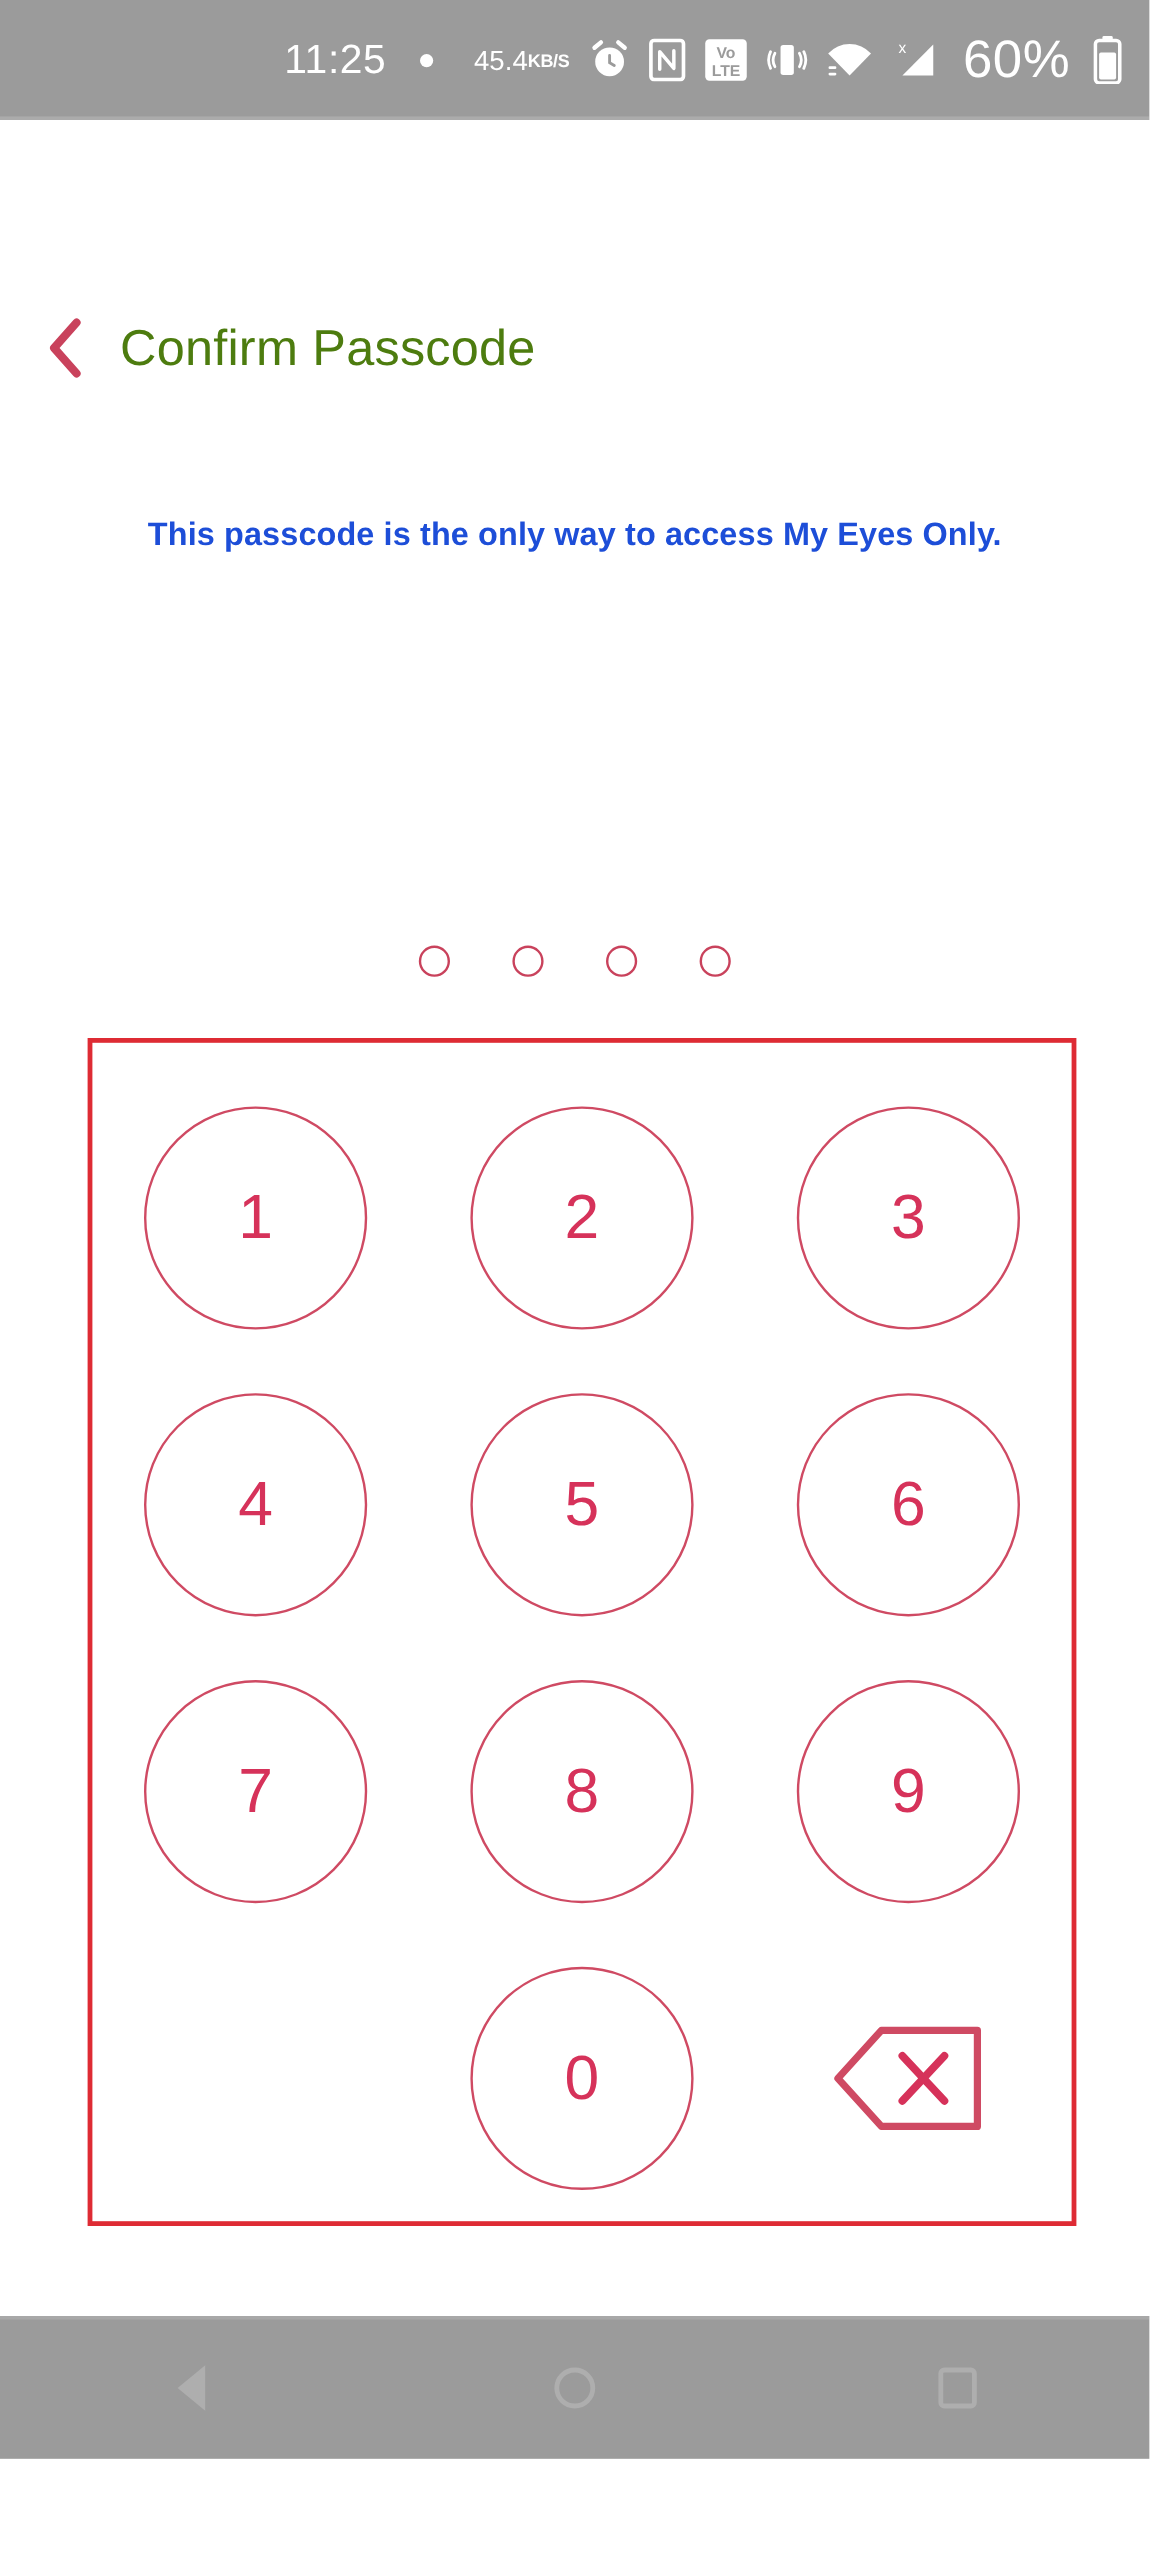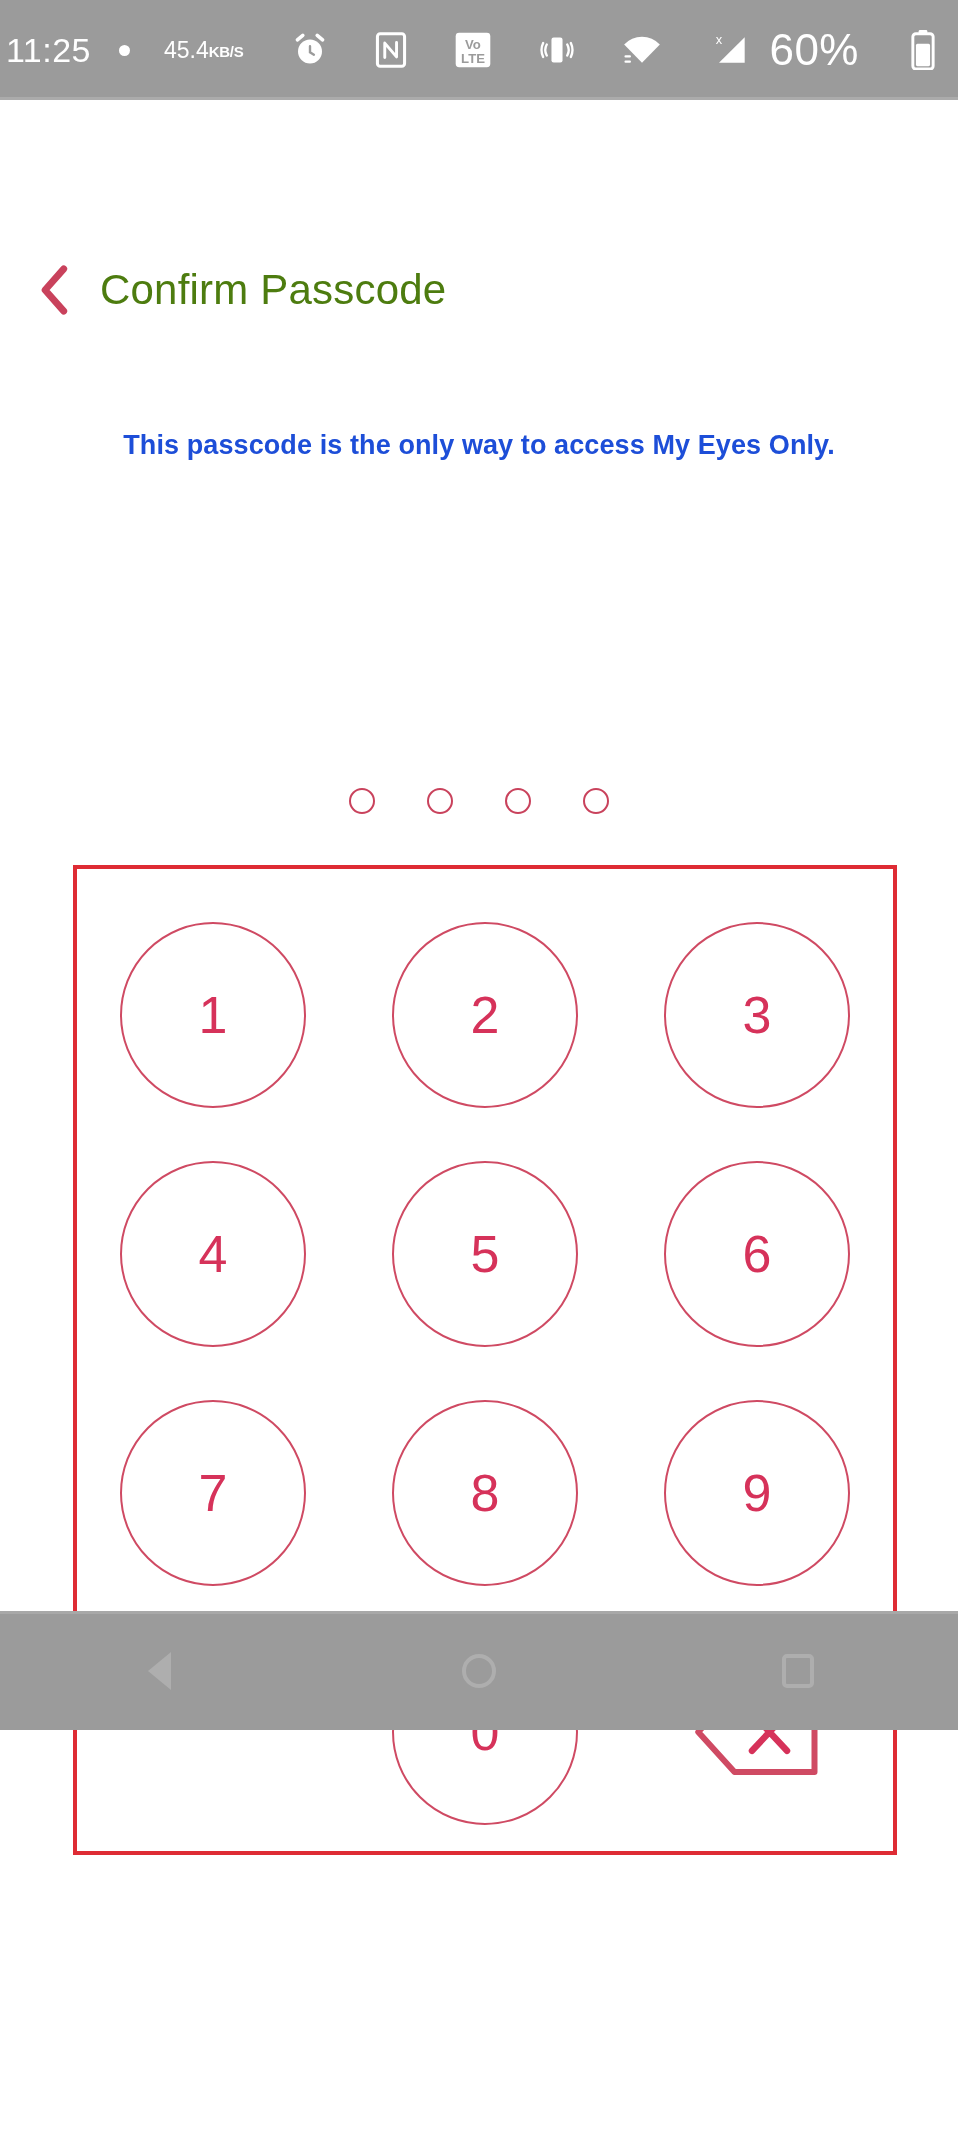--- a/index.html
+++ b/index.html
@@ -8,21 +8,21 @@
     width:958px;
     height:2129px;
     background:#ffffff;
     font-family:"Liberation Sans", sans-serif;
     overflow:hidden;
   }
 
   #screen {
     position:relative;
     width:958px;
-    height:1730px;
+    height:2049px;
     background:#ffffff;
     display:flex;
     flex-direction:column;
   }
 
   
   #status-bar {
     height:100px;
     background:#9b9b9b;
     display:flex;
@@ -57,21 +57,21 @@
   }
   .sb-speed {
     display:flex;
     align-items:center;
     line-height:1;
     margin-right:16px;
   }
   .sb-speed .v { font-size:23px; font-weight:400; }
   .sb-speed .u { font-size:15px; font-weight:700; margin-top:2px; letter-spacing:-0.3px;}
 
-  .sb-ic { margin-right:14px; display:flex; align-items:flex-end;margin-left:33px; }
+  .sb-ic { margin-right:14px; display:flex; align-items:flex-end; }
   .sb-ic svg { display:block; }
 
   .sb-batt-pct {
     font-size:44px;
     margin-left:6px;
     margin-right:18px;
     letter-spacing:0.5px;
   }
 
   

